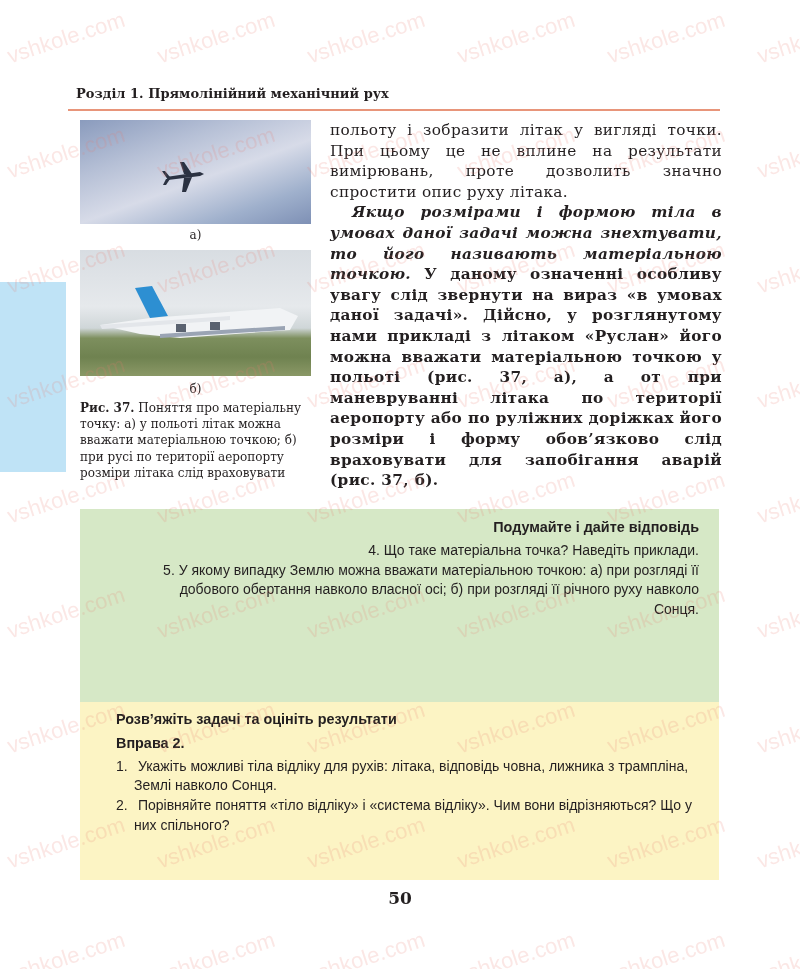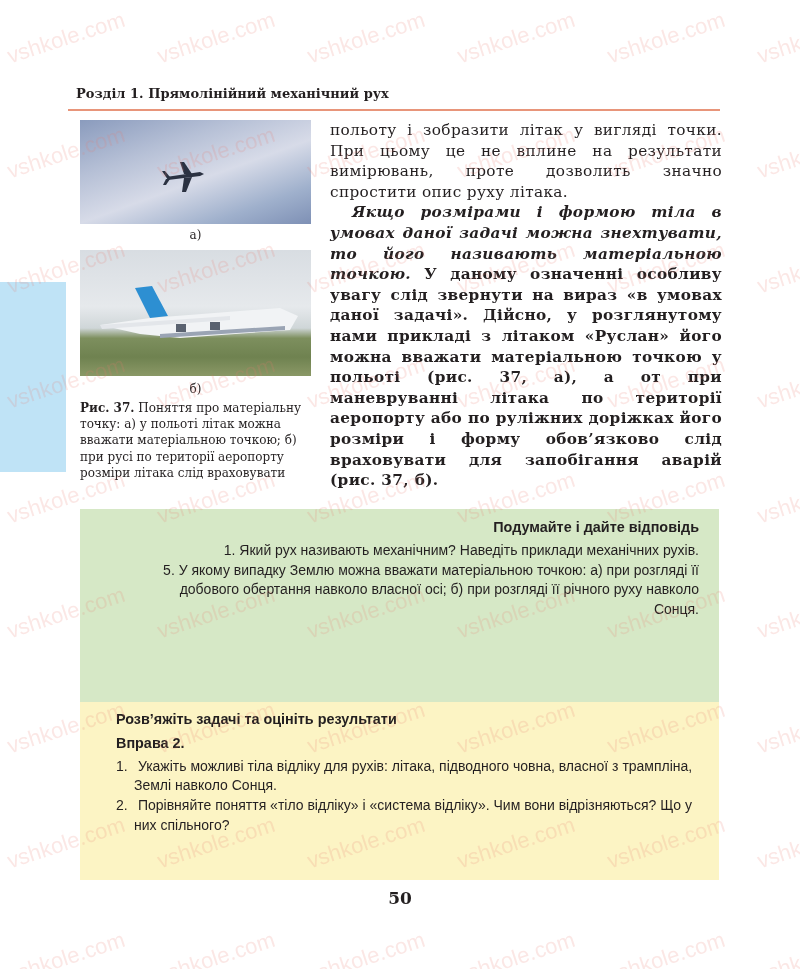--- a/index.html
+++ b/index.html
@@ -79,32 +79,32 @@
 
 <div class="main-text">
   <p>польоту і зобразити літак у вигляді точки. При цьому це не вплине на результати вимірювань, проте дозволить значно спростити опис руху літака.</p>
   <p class="indent"><i>Якщо розмірами і формою тіла в умовах даної задачі можна знехтувати, то його називають матеріальною точкою.</i><span> У даному означенні особливу увагу слід звернути на вираз «в умовах даної задачі». Дійсно, у розглянутому нами прикладі з літаком «Руслан» його можна вважати матеріальною точкою у польоті (рис. 37, а), а от при маневруванні літака по території аеропорту або по руліжних доріжках його розміри і форму обов’язково слід враховувати для запобігання аварій (рис. 37, б).</span></p>
 </div>
 
 <div class="box-green">
   <div class="box-inner" style="top: 9px; text-align: right;">
     <div class="box-title">Подумайте і дайте відповідь</div>
     <div id="think-list">
-        <div class="q-item"><span class="num">1.</span><span> Який рух називають механічним? Наведіть приклади механічних рухів.</span></div>
+        <div class="q-item"><span class="num">4.</span><span> Що таке матеріальна точка? Наведіть приклади.</span></div>
         <div class="q-item"><span class="num">5.</span><span> У якому випадку Землю можна вважати матеріальною точкою: а) при розгляді її добового обертання навколо власної осі; б) при розгляді її річного руху навколо Сонця.</span></div>
       </div>
   </div>
 </div>
 
 <div class="box-yellow">
   <div class="box-inner" style="top: 8px;">
     <div class="box-title" style="margin-bottom:4px">Розв’яжіть задачі та оцініть результати</div>
     <div class="box-title">Вправа 2.</div>
     <div id="task-list">
-        <div class="q-item"><span class="num">1.</span><span> Укажіть можливі тіла відліку для рухів: літака, підводного човна, власної з трампліна, Землі навколо Сонця.</span></div>
+        <div class="q-item"><span class="num">1.</span><span> Укажіть можливі тіла відліку для рухів: літака, відповідь човна, лижника з трампліна, Землі навколо Сонця.</span></div>
         <div class="q-item"><span class="num">2.</span><span> Порівняйте поняття «тіло відліку» і «система відліку». Чим вони відрізняються? Що у них спільного?</span></div>
       </div>
   </div>
 </div>
 
 <div class="page-number">50</div>
 
 <div class="watermark-layer" id="wm-layer">
     <span class="wm" style="left: 5px; top: 25px;">vshkole.com</span>
     <span class="wm" style="left: 155px; top: 25px;">vshkole.com</span>

